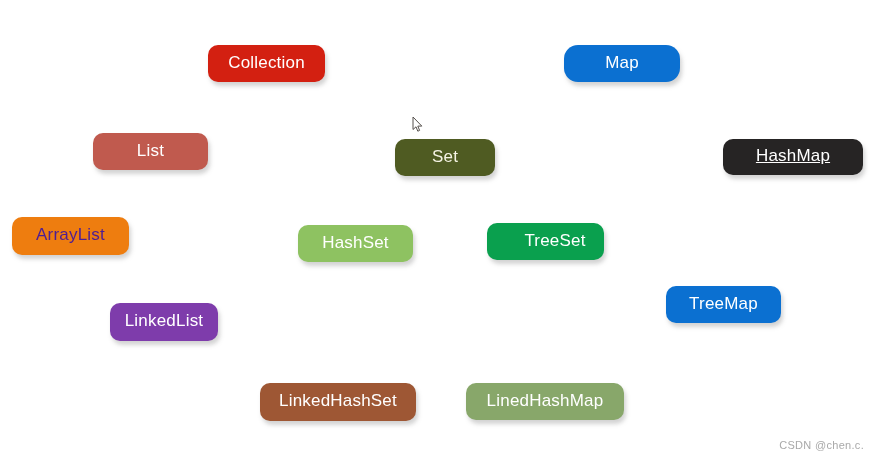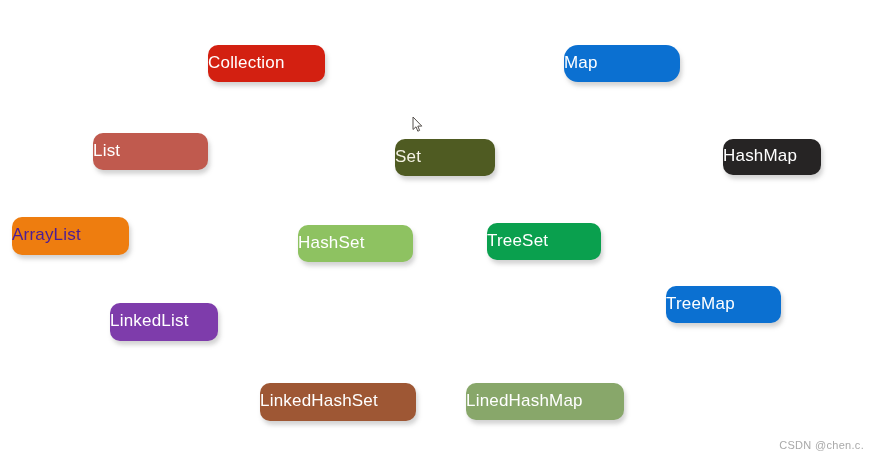--- a/index.html
+++ b/index.html
@@ -12,21 +12,21 @@
     position: relative;
     width: 876px;
     height: 459px;
     background: #ffffff;
     overflow: hidden;
   }
   .badge {
     position: absolute;
     display: flex;
     align-items: center;
-    justify-content: flex-start;
+    justify-content: center;
     border-radius: 10px;
     box-shadow: 2px 4px 4px rgba(130,130,130,0.35);
     font-size: 17px;
     letter-spacing: 0.2px;
     cursor: default;
     user-select: none;
   }
   .badge span {
     transform: translateY(-1px);
   }
@@ -55,30 +55,30 @@
       </div>
       <div class="badge" style="left: 564px; top: 45px; width: 116px; height: 37px; background: rgb(11, 112, 209); color: rgb(255, 255, 255); border-radius: 14px;">
         <span>Map</span>
       </div>
       <div class="badge" style="left: 93px; top: 133px; width: 115px; height: 37px; background: rgb(192, 90, 78); color: rgb(255, 255, 255);">
         <span>List</span>
       </div>
       <div class="badge" style="left: 395px; top: 139px; width: 100px; height: 37px; background: rgb(79, 91, 34); color: rgb(245, 243, 228);">
         <span>Set</span>
       </div>
-      <div class="badge" style="left: 723px; top: 139px; width: 98px; height: 36px; background: rgb(38, 36, 36); color: rgb(255, 255, 255);">
+      <div class="badge" style="left: 723px; top: 139px; width: 140px; height: 36px; background: rgb(38, 36, 36); color: rgb(255, 255, 255); text-decoration: underline;">
         <span>HashMap</span>
       </div>
       <div class="badge" style="left: 12px; top: 217px; width: 117px; height: 38px; background: rgb(238, 125, 15); color: #4c1d95;">
         <span>ArrayList</span>
       </div>
       <div class="badge" style="left: 298px; top: 225px; width: 115px; height: 37px; background: rgb(142, 194, 97); color: rgb(255, 255, 255);">
         <span>HashSet</span>
       </div>
-      <div class="badge" style="left: 487px; top: 223px; width: 114px; height: 37px; background: rgb(10, 160, 78); color: rgb(255, 255, 255);">
+      <div class="badge" style="left: 487px; top: 223px; width: 98px; height: 37px; background: rgb(10, 160, 78); color: rgb(255, 255, 255); padding-left: 19px;">
         <span>TreeSet</span>
       </div>
       <div class="badge" style="left: 666px; top: 286px; width: 115px; height: 37px; background: rgb(11, 112, 209); color: rgb(255, 255, 255);">
         <span>TreeMap</span>
       </div>
       <div class="badge" style="left: 110px; top: 303px; width: 108px; height: 38px; background: rgb(126, 60, 171); color: rgb(255, 255, 255);">
         <span>LinkedList</span>
       </div>
       <div class="badge" style="left: 247px; top: 383px; width: 156px; height: 38px; background: rgb(158, 87, 52); color: rgb(255, 255, 255); margin-left: 13px;">
         <span>LinkedHashSet</span>

